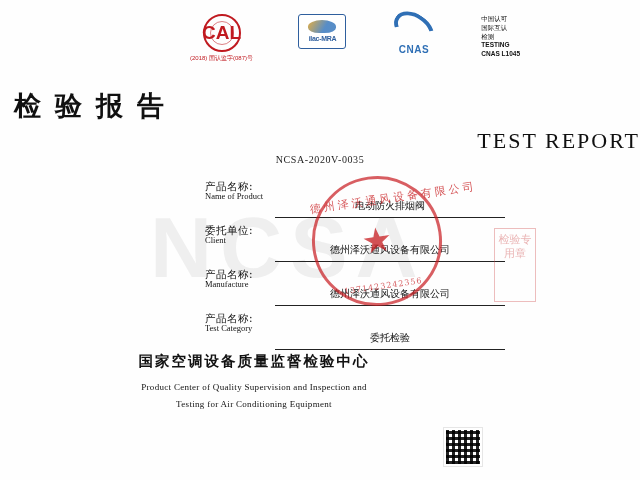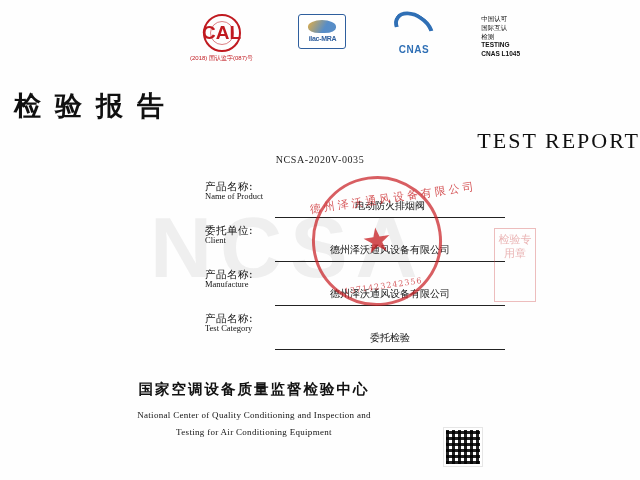--- a/index.html
+++ b/index.html
@@ -255,21 +255,21 @@
     font-family: "DejaVu Serif", serif;
     color: #111;
     line-height: 20px;
     white-space: nowrap;
     overflow: hidden;
   }
 
   
   .footer {
     position: absolute;
-    top: 380px;
+    top: 352px;
     left: 0;
     width: 508px;
     text-align: center;
   }
   .footer-cn {
     font-size: 14.5px;
     font-family: "DejaVu Serif", serif;
     font-weight: bold;
     letter-spacing: 2px;
     color: #111;
@@ -471,20 +471,20 @@
         </div>
       <div class="seal-bottom-text">1371423242356</div>
     </div>
   </div>
 
   <div class="side-stamp">检验专用章</div>
 
   <div class="footer">
     <div class="footer-cn">国家空调设备质量监督检验中心</div>
     <div class="footer-en">
-      <div>National Center of Quality Conditioning and Inspection and</div>
+      <div>Product Center of Quality Supervision and Inspection and</div>
       <div>Testing for Air Conditioning Equipment</div>
     </div>
   </div>
 
   <div class="qr"></div>
 
 </div>
 
 </body></html>

